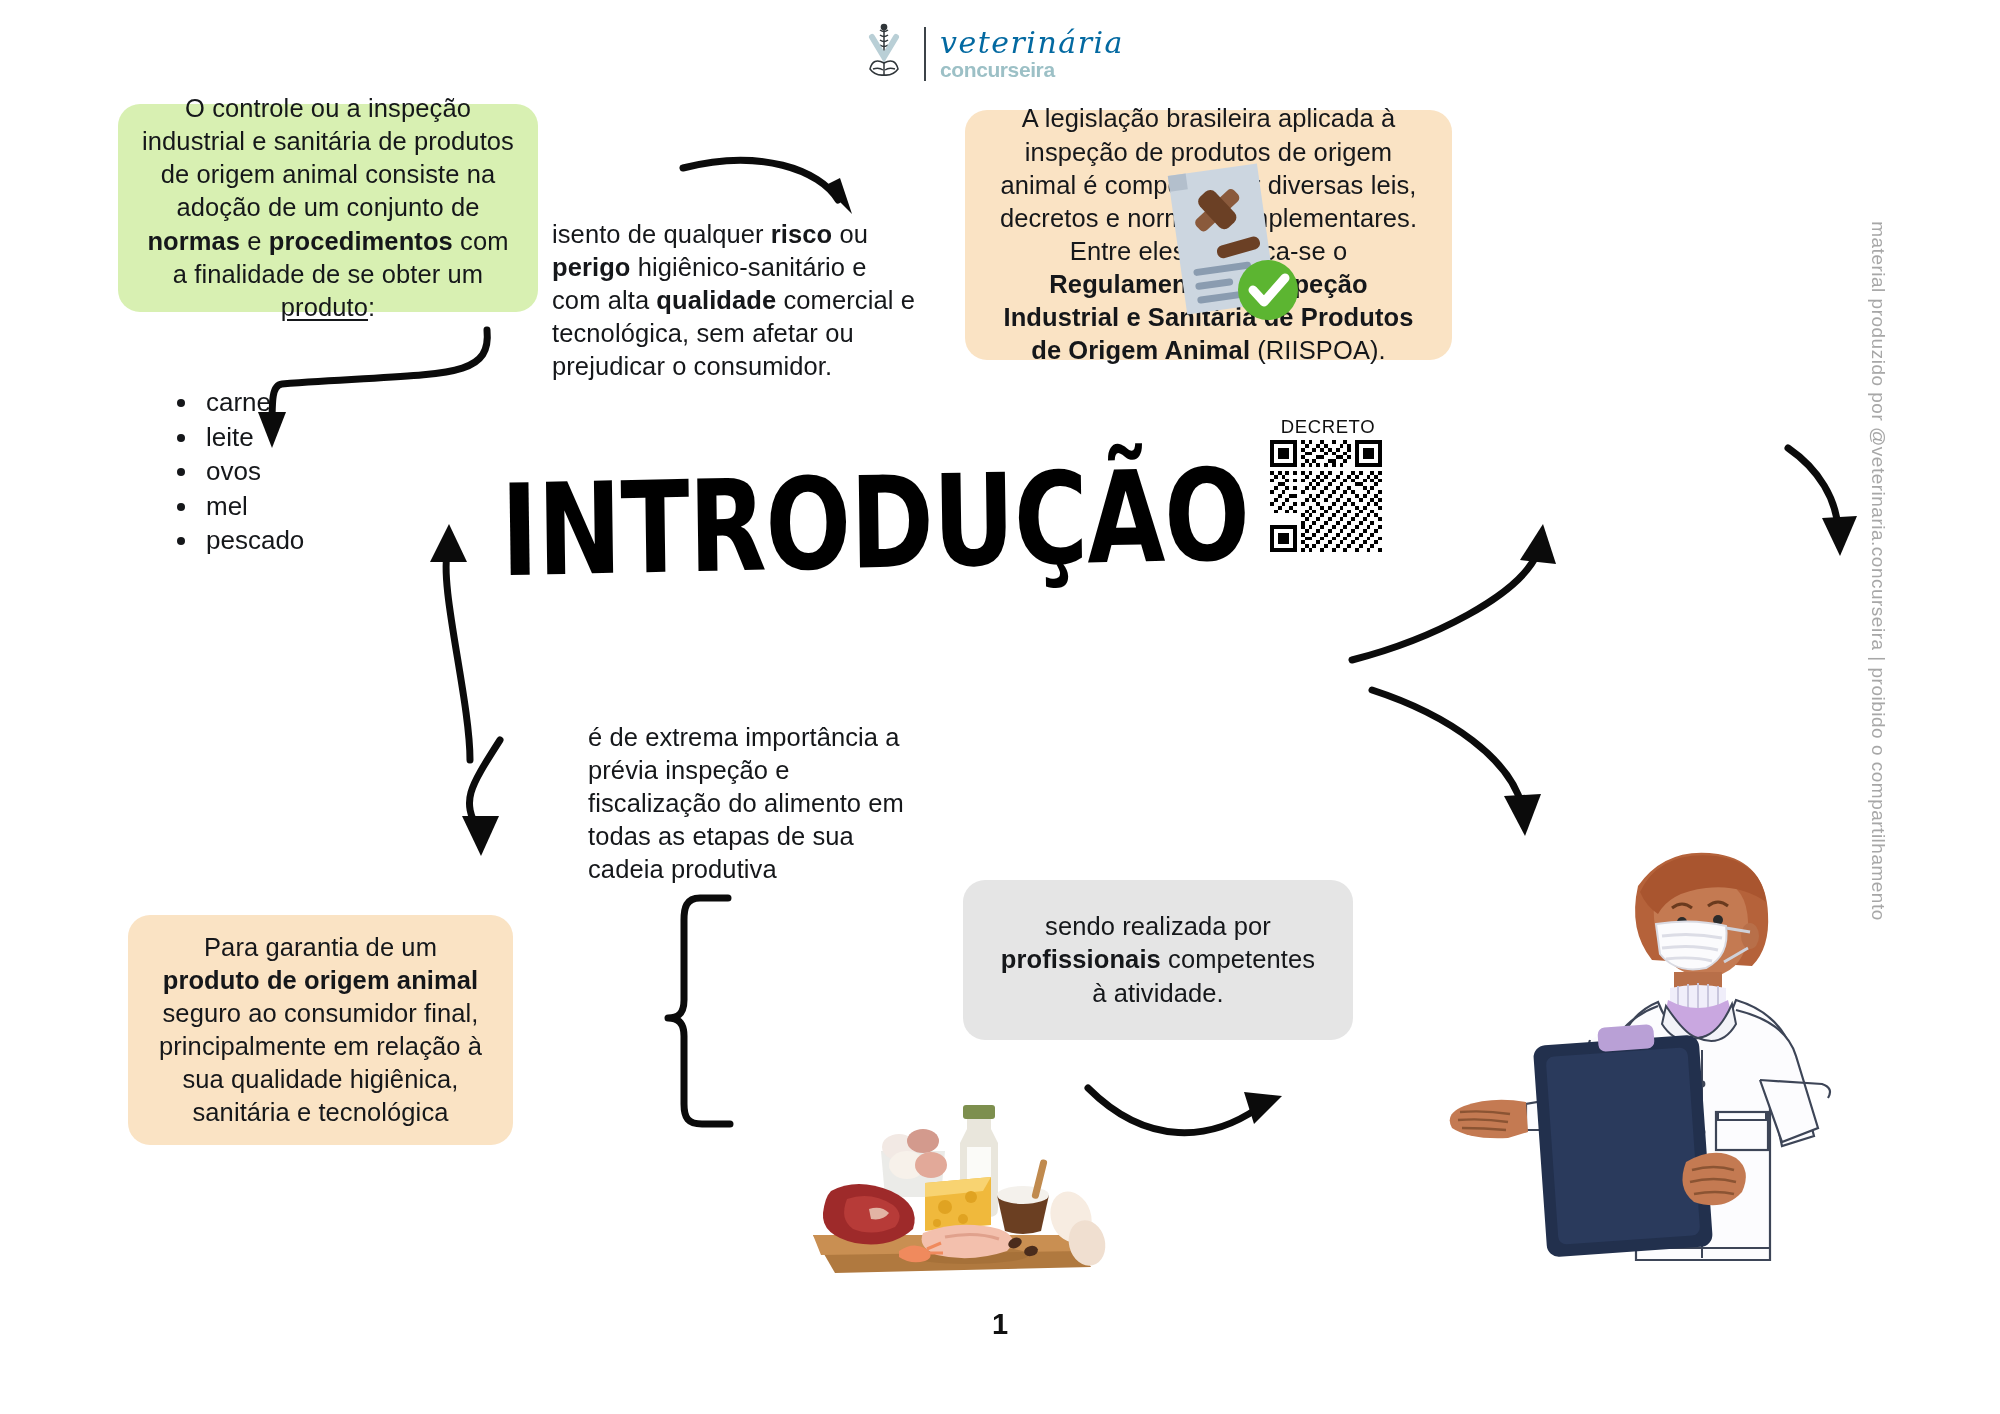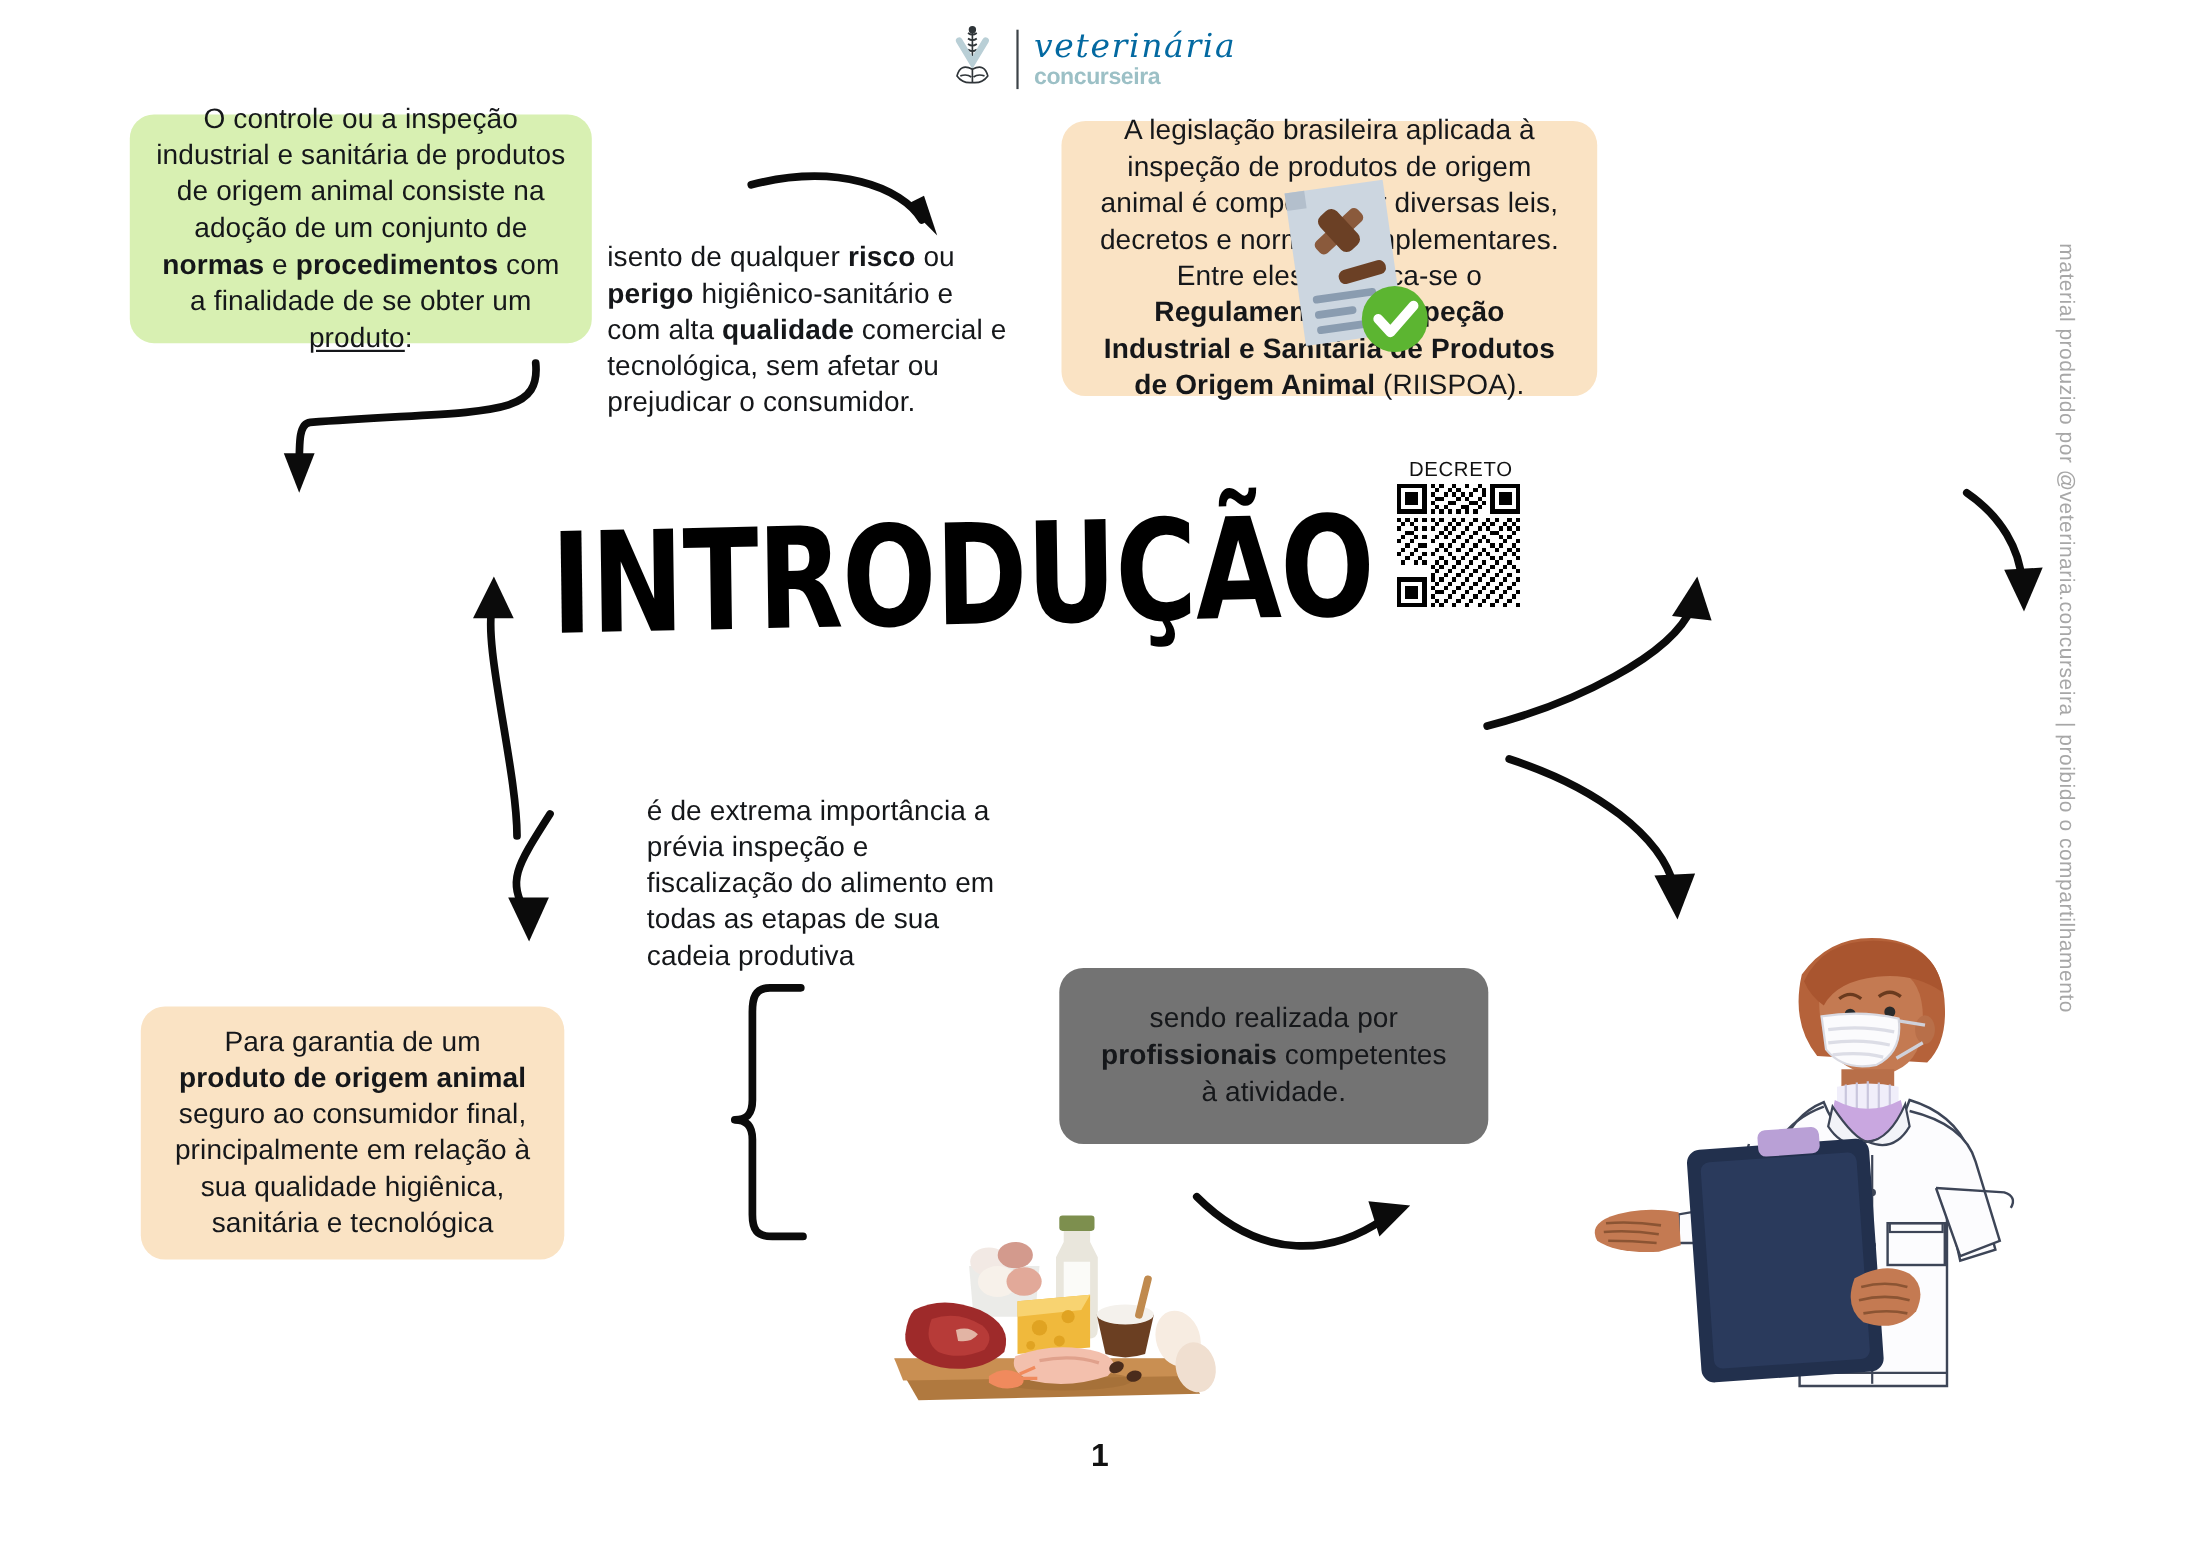--- a/index.html
+++ b/index.html
@@ -26,21 +26,21 @@
   .card{position:absolute;border-radius:22px;box-sizing:border-box;
         display:flex;align-items:center;justify-content:center;text-align:center;}
   .card p{margin:0;}
   .txt{font-size:25.5px;line-height:1.30;letter-spacing:.1px;color:#15171a;}
   .txt b{font-weight:700;}
   .txt u{text-decoration:underline;text-underline-offset:3px;}
 
   #card-green{left:118px;top:104px;width:420px;height:208px;background:#d8f0b2;padding:16px 22px;}
   #card-orange-top{left:965px;top:110px;width:487px;height:250px;background:#fae3c4;padding:16px 26px;}
   #card-orange-bottom{left:128px;top:915px;width:385px;height:230px;background:#fae3c4;padding:14px 26px;}
-  #card-purple{left:963px;top:880px;width:390px;height:160px;background:#737373;padding:14px 28px;}
+  #card-purple{left:963px;top:880px;width:390px;height:160px;background:#e5e5e5;padding:14px 28px;}
 
   
   .free{position:absolute;text-align:left;}
   #txt-isento{left:552px;top:192px;width:370px;}
   #txt-cadeia{left:588px;top:695px;width:320px;}
 
   
   #bullets{position:absolute;left:160px;top:385px;width:260px;}
   #bullets ul{margin:0;padding-left:40px;list-style:disc;}
   #bullets li{font-size:26px;line-height:1.33;color:#15171a;padding-left:6px;}
@@ -112,20 +112,29 @@
   </div>
 
   <div id="txt-isento" class="free">
     <p class="txt">isento de qualquer <b>risco</b> ou <b>perigo</b> higiênico-sanitário e com alta <b>qualidade</b> comercial e tecnológica, sem afetar ou prejudicar o consumidor.</p>
   </div>
 
   <div id="txt-cadeia" class="free">
     <p class="txt">é de extrema importância a prévia inspeção e fiscalização do alimento em todas as etapas de sua cadeia produtiva</p>
   </div>
 
+  <div id="bullets">
+    <ul>
+        <li>carne</li>
+        <li>leite</li>
+        <li>ovos</li>
+        <li>mel</li>
+        <li>pescado</li>
+      </ul>
+  </div>
 
   <div id="title">INTRODUÇÃO</div>
 
   <div id="decreto-label">DECRETO 9.013</div>
   <div id="qr">
     <svg width="136" height="112" viewBox="0 0 29 29" shape-rendering="crispEdges">
       <rect width="29" height="29" fill="#fff"></rect>
       <g fill="#000">
 
         <rect x="0" y="0" width="7" height="1"></rect>

